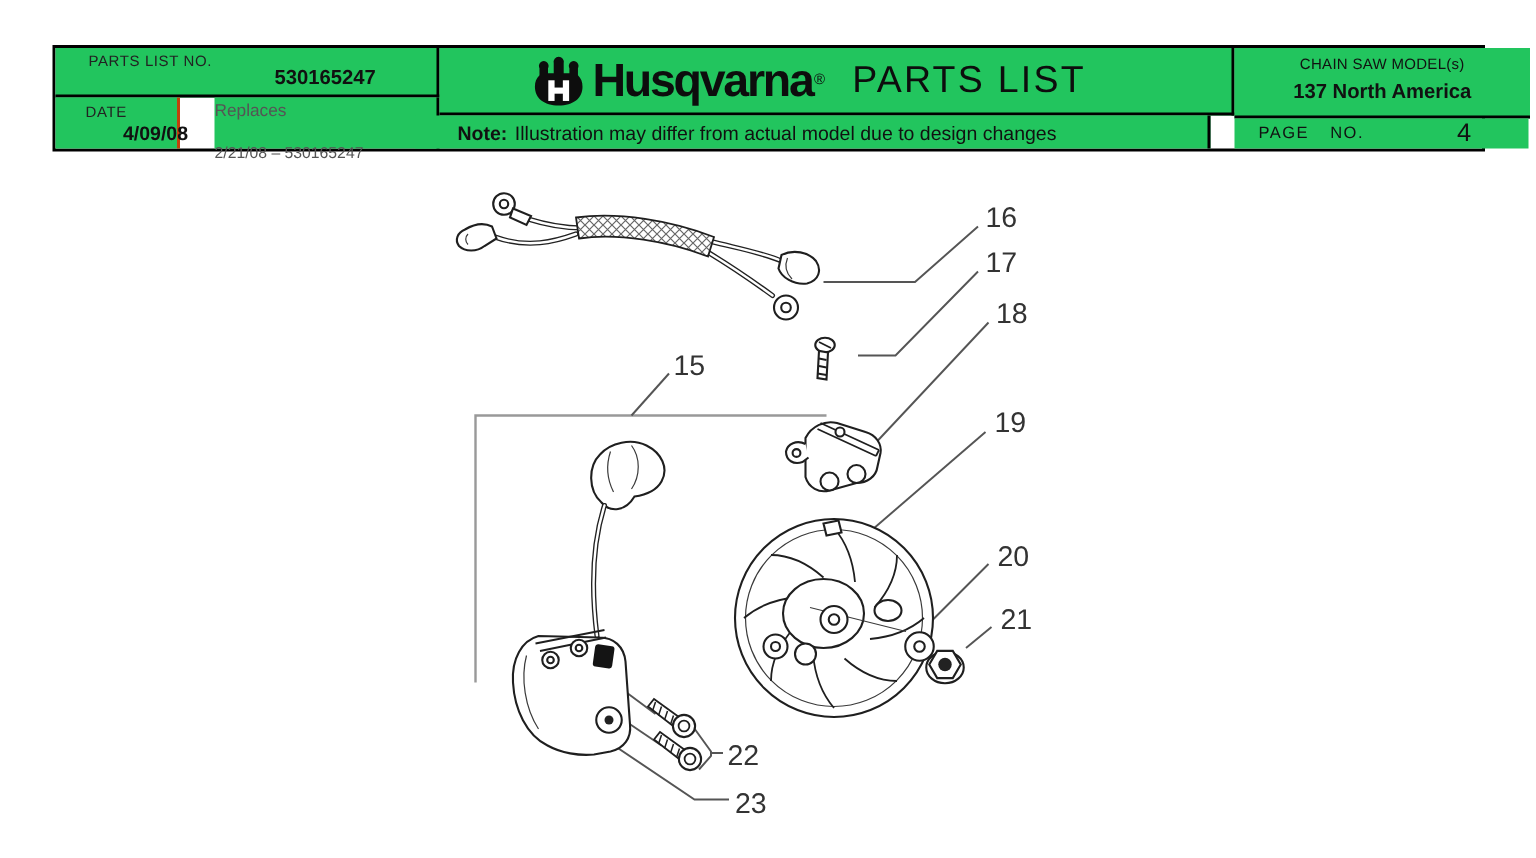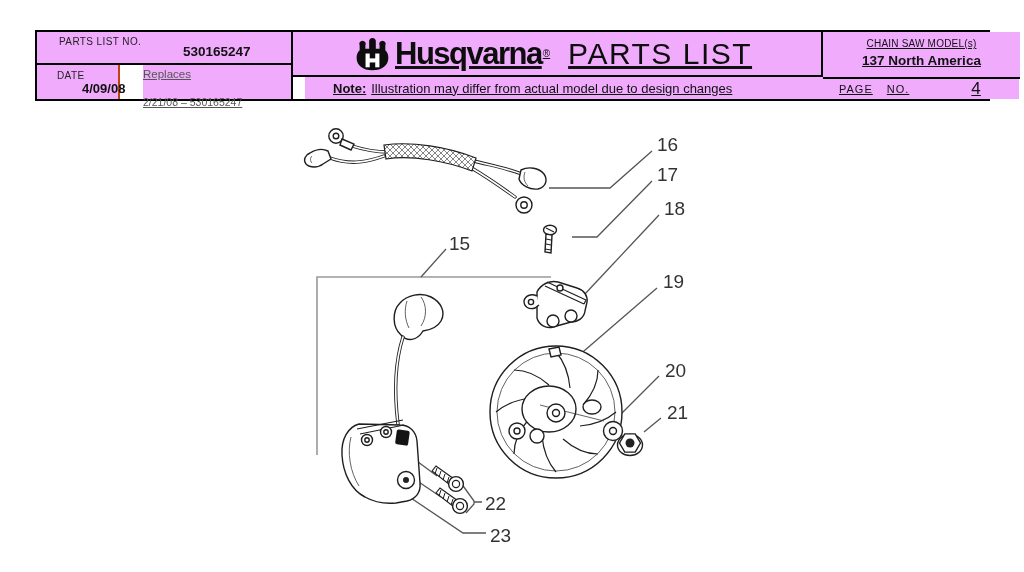--- a/index.html
+++ b/index.html
@@ -2,39 +2,39 @@
 <html><head>
 <meta charset="utf-8">
 <style>
   html,body{margin:0;padding:0;background:#fff;}
   .page{
     position:relative;width:1024px;height:572px;background:#fff;overflow:hidden;
     font-family:"Liberation Sans", sans-serif;color:#111;
   }
   
   .hdr{position:absolute;left:35px;top:30px;width:955px;height:71px;border:2px solid #000;background:#fff;box-sizing:border-box;}
-  .cell{position:absolute;box-sizing:border-box;background:#f0abfc;text-decoration:underline;}
+  .cell{position:absolute;box-sizing:border-box;background:#22c55e;}
   .c-plno{left:0;top:0;width:256px;height:33px;border-right:2px solid #000;border-bottom:2px solid #000;}
   .c-date{left:0;top:33px;width:83px;height:34px;border-right:2px solid #c2410c;}
   .c-repl{left:106px;top:33px;width:150px;height:34px;border-right:2px solid #000;}
   .c-logo{left:256px;top:0;width:530px;height:45px;border-right:2px solid #000;border-bottom:2px solid #000;display:flex;align-items:center;padding-left:60px;}
-  .c-note{left:268px;top:45px;width:530px;height:22px;border-right:2px solid #000;display:flex;align-items:center;padding-left:28px;font-size:13px;}
+  .c-note{left:240px;top:45px;width:530px;height:22px;border-right:2px solid #000;display:flex;align-items:center;padding-left:28px;font-size:13px;}
   .c-model{left:786px;top:0;width:197px;height:47px;border-bottom:2px solid #000;text-align:center;}
   .c-page{left:786px;top:47px;width:196px;height:20px;display:flex;align-items:center;padding-left:16px;}
   .lbl-sm{font-size:10px;letter-spacing:.4px;color:#222;}
   .c-plno .lbl-sm{position:absolute;left:22px;top:4px;}
   .c-plno .val{position:absolute;left:146px;top:12px;font-size:13.5px;font-weight:700;}
   .c-date .lbl-sm{position:absolute;left:20px;top:5px;}
   .c-date .val{position:absolute;left:45px;top:16px;font-size:13px;font-weight:700;}
   .c-repl{color:#555;}
   .c-repl .r1{display:block;font-size:11.5px;margin-top:3px;}
   .c-repl .r2{display:block;font-size:10.5px;margin-top:16px;}
   .wordmark{font-size:31px;font-weight:700;letter-spacing:-1.5px;color:#0d0d0d;line-height:1;}
   .regmark{font-size:10px;vertical-align:10px;margin-left:1px;color:#0d0d0d;}
-  .doctitle{font-size:30px;letter-spacing:1.5px;margin-left:18px;color:#0d0d0d;line-height:1;}
+  .doctitle{font-size:25px;letter-spacing:1.5px;margin-left:18px;color:#0d0d0d;line-height:1;}
   .crown{margin-right:4px;}
   .c-model .m1{display:block;font-size:10px;margin-top:6px;letter-spacing:.2px;}
   .c-model .m2{display:block;font-size:13.5px;font-weight:700;margin-top:4px;}
   .c-page .p-lbl{font-size:11px;letter-spacing:1px;}
   .c-page .p-no{font-size:11px;letter-spacing:1px;margin-left:14px;}
   .c-page .p-val{font-size:17px;margin-left:62px;}
   .note-b{font-weight:700;margin-right:5px;}
   
   .diagram{position:absolute;left:0;top:0;width:1024px;height:572px;}
   .ol{stroke:#1f1f1f;stroke-width:1.4;fill:#fff;}

